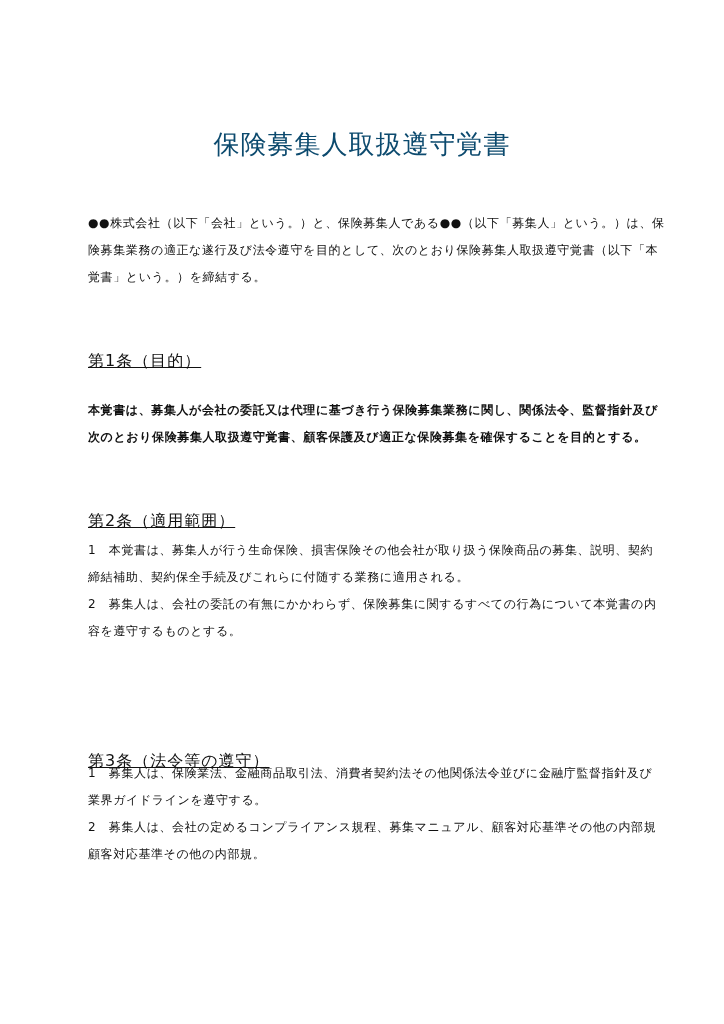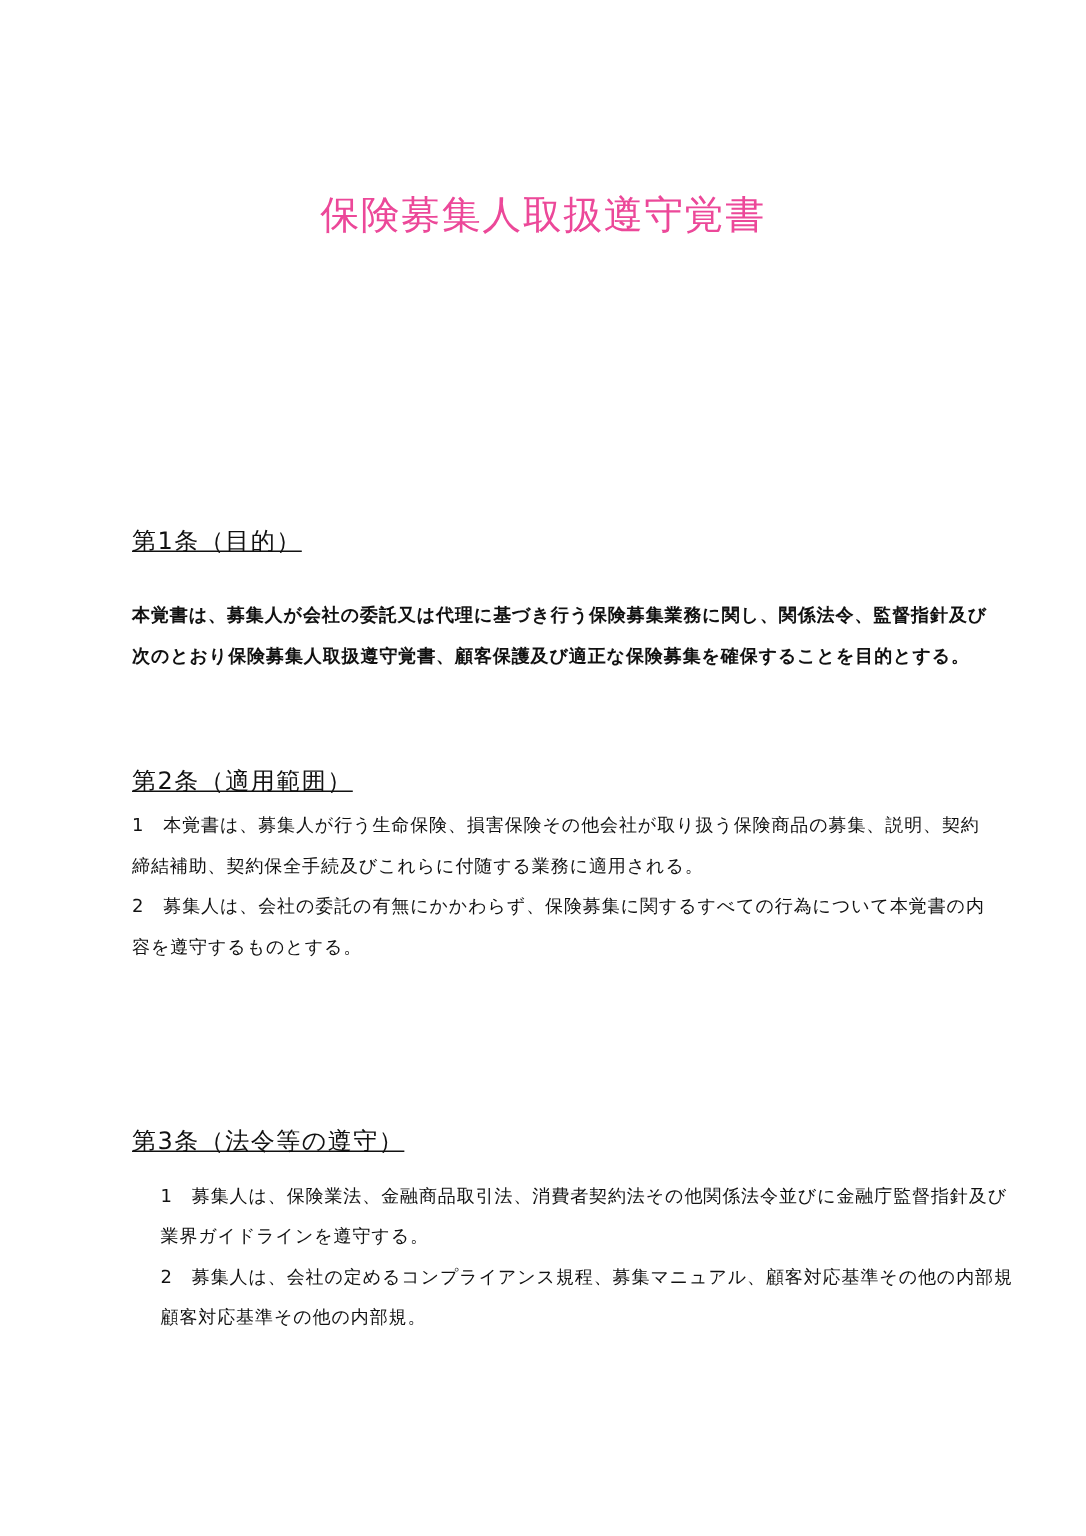--- a/index.html
+++ b/index.html
@@ -22,21 +22,21 @@
       background: #ffffff;
     }
     .title {
       position: absolute;
       left: 0; right: 0;
       top: 124px;
       text-align: center;
       font-size: 26px;
       line-height: 40px;
       letter-spacing: 1px;
-      color: #ec4899;
+      color: #0c4a6e;
       margin: 0;
       font-weight: normal;
     }
     .para {
       position: absolute;
       left: 88px;
       width: 560px;
       font-size: 12px;
       line-height: 27px;
       margin: 0;
@@ -55,36 +55,41 @@
       text-decoration: underline;
     }
   </style>
 </head>
 <body>
 
 <div class="page">
 
   <h1 class="title">保険募集人取扱遵守覚書</h1>
 
+  <p class="para" style="top:210px;">
+    <span class="line">●●株式会社（以下「会社」という。）と、保険募集人である●●（以下「募集人」という。）は、保</span>
+    <span class="line">険募集業務の適正な遂行及び法令遵守を目的として、次のとおり保険募集人取扱遵守覚書（以下「本</span>
+    <span class="line">覚書」という。）を締結する。</span>
+  </p>
 
   <h2 class="heading" style="top:346px;">第1条（目的）</h2>
   <p class="para" style="top:397px;font-weight:bold;">
     <span class="line">本覚書は、募集人が会社の委託又は代理に基づき行う保険募集業務に関し、関係法令、監督指針及び</span>
     <span class="line">次のとおり保険募集人取扱遵守覚書、顧客保護及び適正な保険募集を確保することを目的とする。</span>
   </p>
 
   <h2 class="heading" style="top:506px;">第2条（適用範囲）</h2>
   <p class="para" style="top:537px;">
     <span class="line">1　本覚書は、募集人が行う生命保険、損害保険その他会社が取り扱う保険商品の募集、説明、契約</span>
     <span class="line">締結補助、契約保全手続及びこれらに付随する業務に適用される。</span>
     <span class="line">2　募集人は、会社の委託の有無にかかわらず、保険募集に関するすべての行為について本覚書の内</span>
     <span class="line">容を遵守するものとする。</span>
   </p>
 
   <h2 class="heading" style="top:710px;margin-top:36px;">第3条（法令等の遵守）</h2>
-  <p class="para" style="top:784px;margin-left:19px;">
+  <p class="para" style="top:760px;">
     <span class="line">1　募集人は、保険業法、金融商品取引法、消費者契約法その他関係法令並びに金融庁監督指針及び</span>
     <span class="line">業界ガイドラインを遵守する。</span>
     <span class="line">2　募集人は、会社の定めるコンプライアンス規程、募集マニュアル、顧客対応基準その他の内部規</span>
     <span class="line">顧客対応基準その他の内部規。</span>
   </p>
 
 </div>
 
 </body></html>

